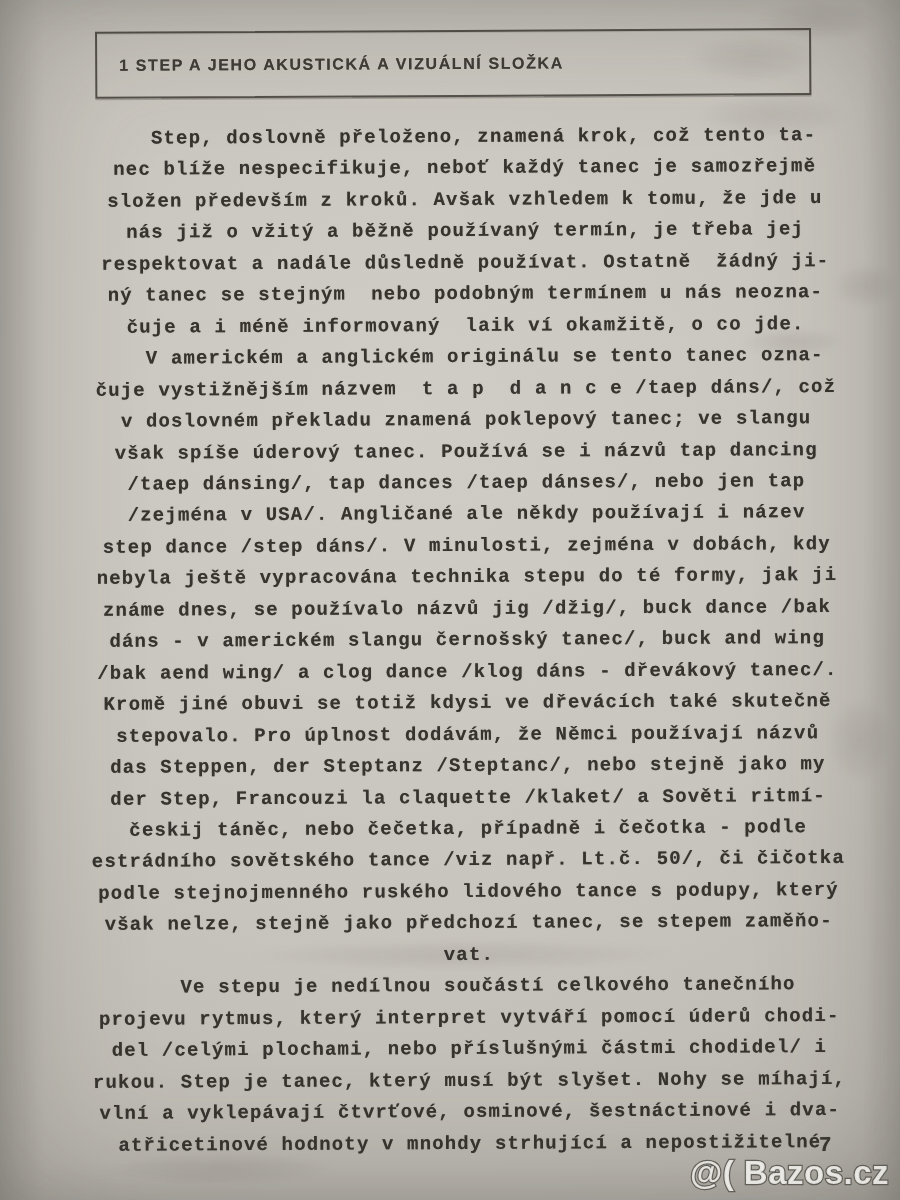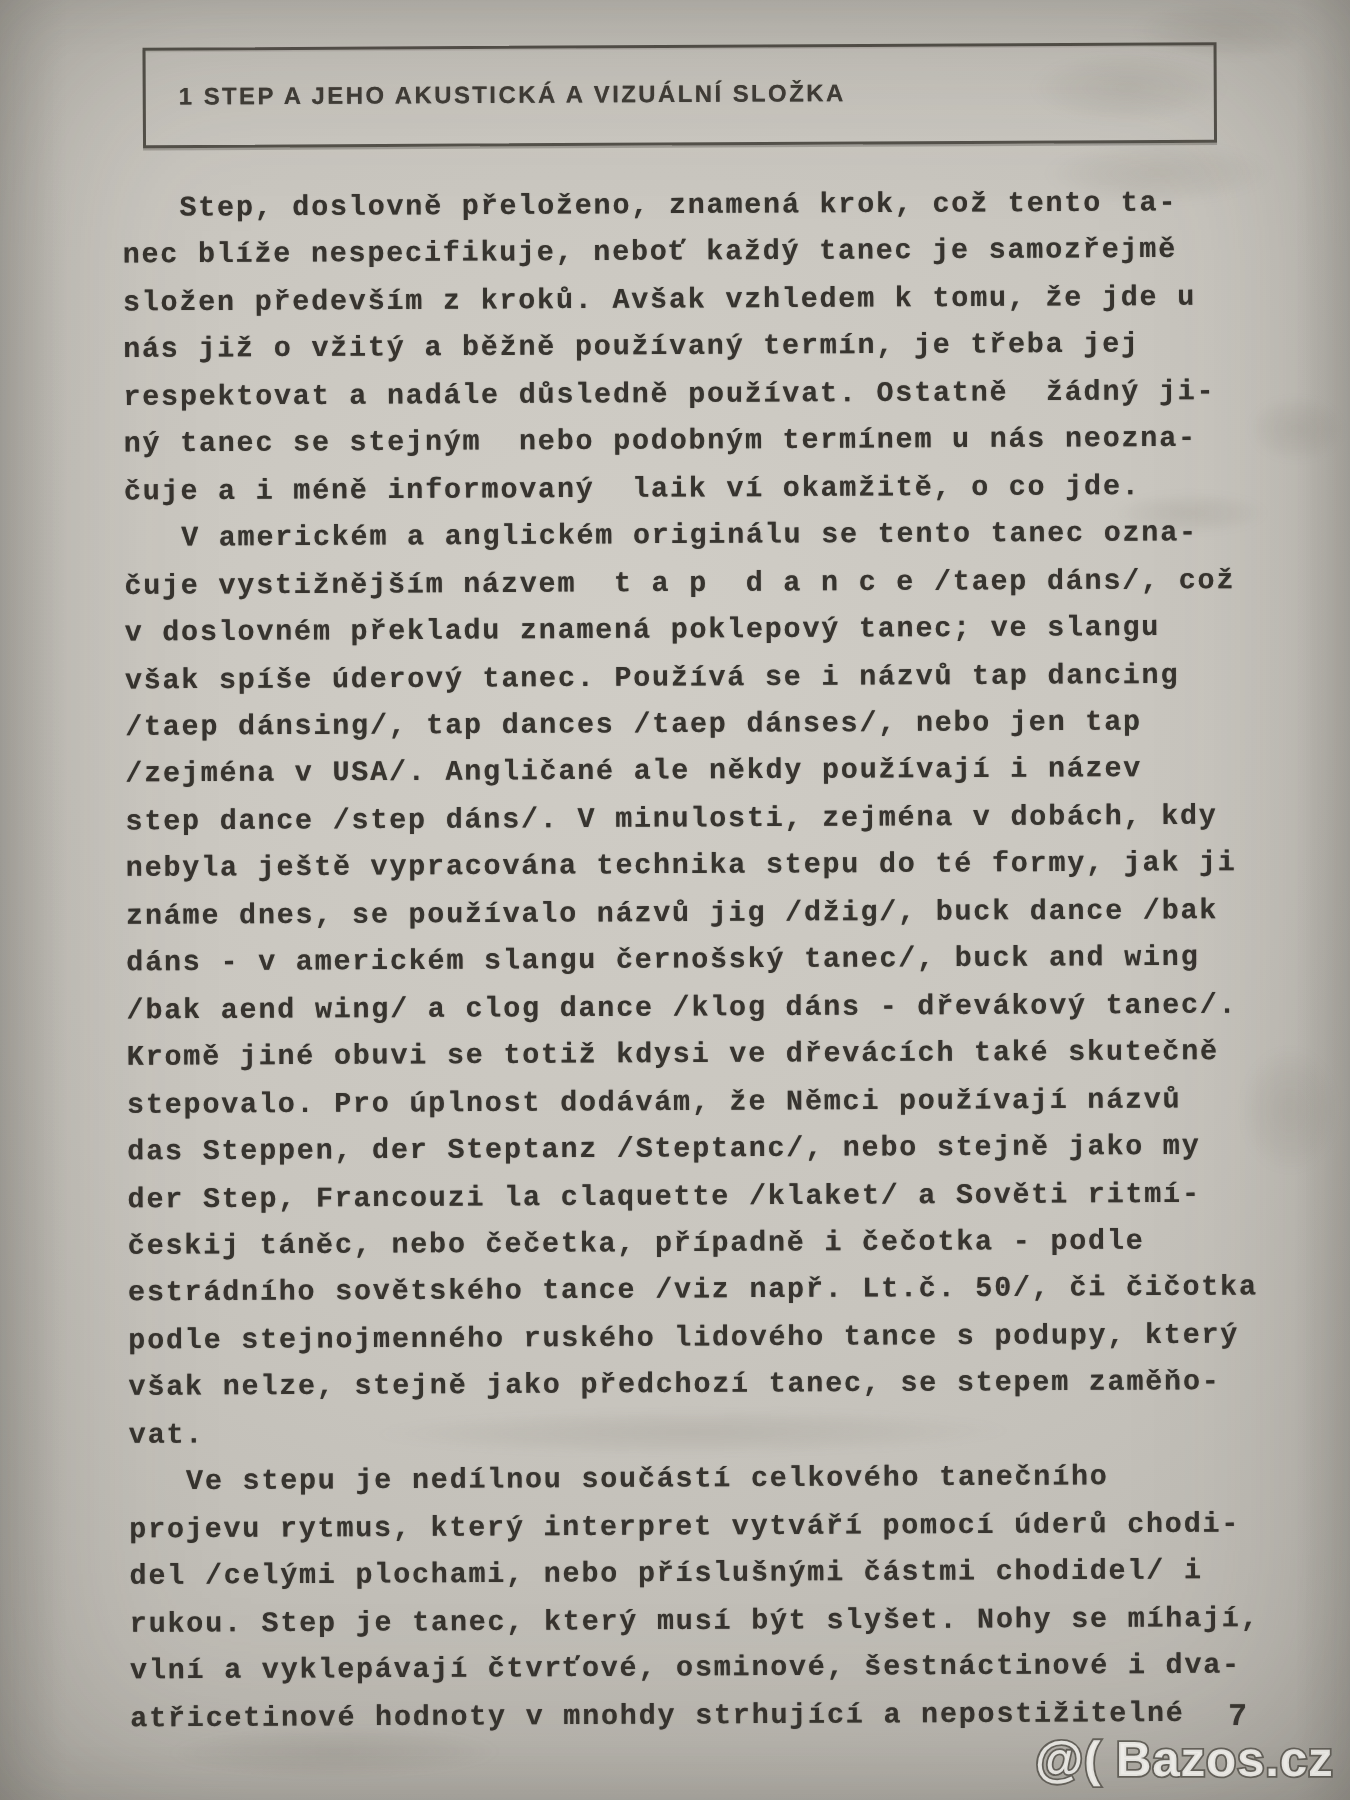--- a/index.html
+++ b/index.html
@@ -3,20 +3,21 @@
 <meta charset="utf-8">
 <style>
   html,body{margin:0;padding:0;background:#8a8780;}
   .photo{
     position:relative;
     width:900px;height:1200px;
     overflow:hidden;
     background:
       radial-gradient(ellipse 120% 90% at 45% 35%, #d0cdc6 0%, #c8c5be 45%, #bdbab3 75%, #aaa7a0 100%);
     font-family:"Liberation Mono","DejaVu Sans Mono",monospace;
+    text-align:center;
   }
   .photo::after{
     content:"";
     position:absolute;inset:0;
     box-shadow:inset 0 0 140px rgba(52,50,44,0.30), inset 0 0 40px rgba(52,50,44,0.12);
     background:linear-gradient(90deg, rgba(40,38,34,0.10) 0%, rgba(40,38,34,0) 5%, rgba(40,38,34,0) 96%, rgba(40,38,34,0.08) 100%);
     pointer-events:none;
   }
   .tilt{position:absolute;inset:0;transform:rotate(-0.3deg);}
   .heading-box{

